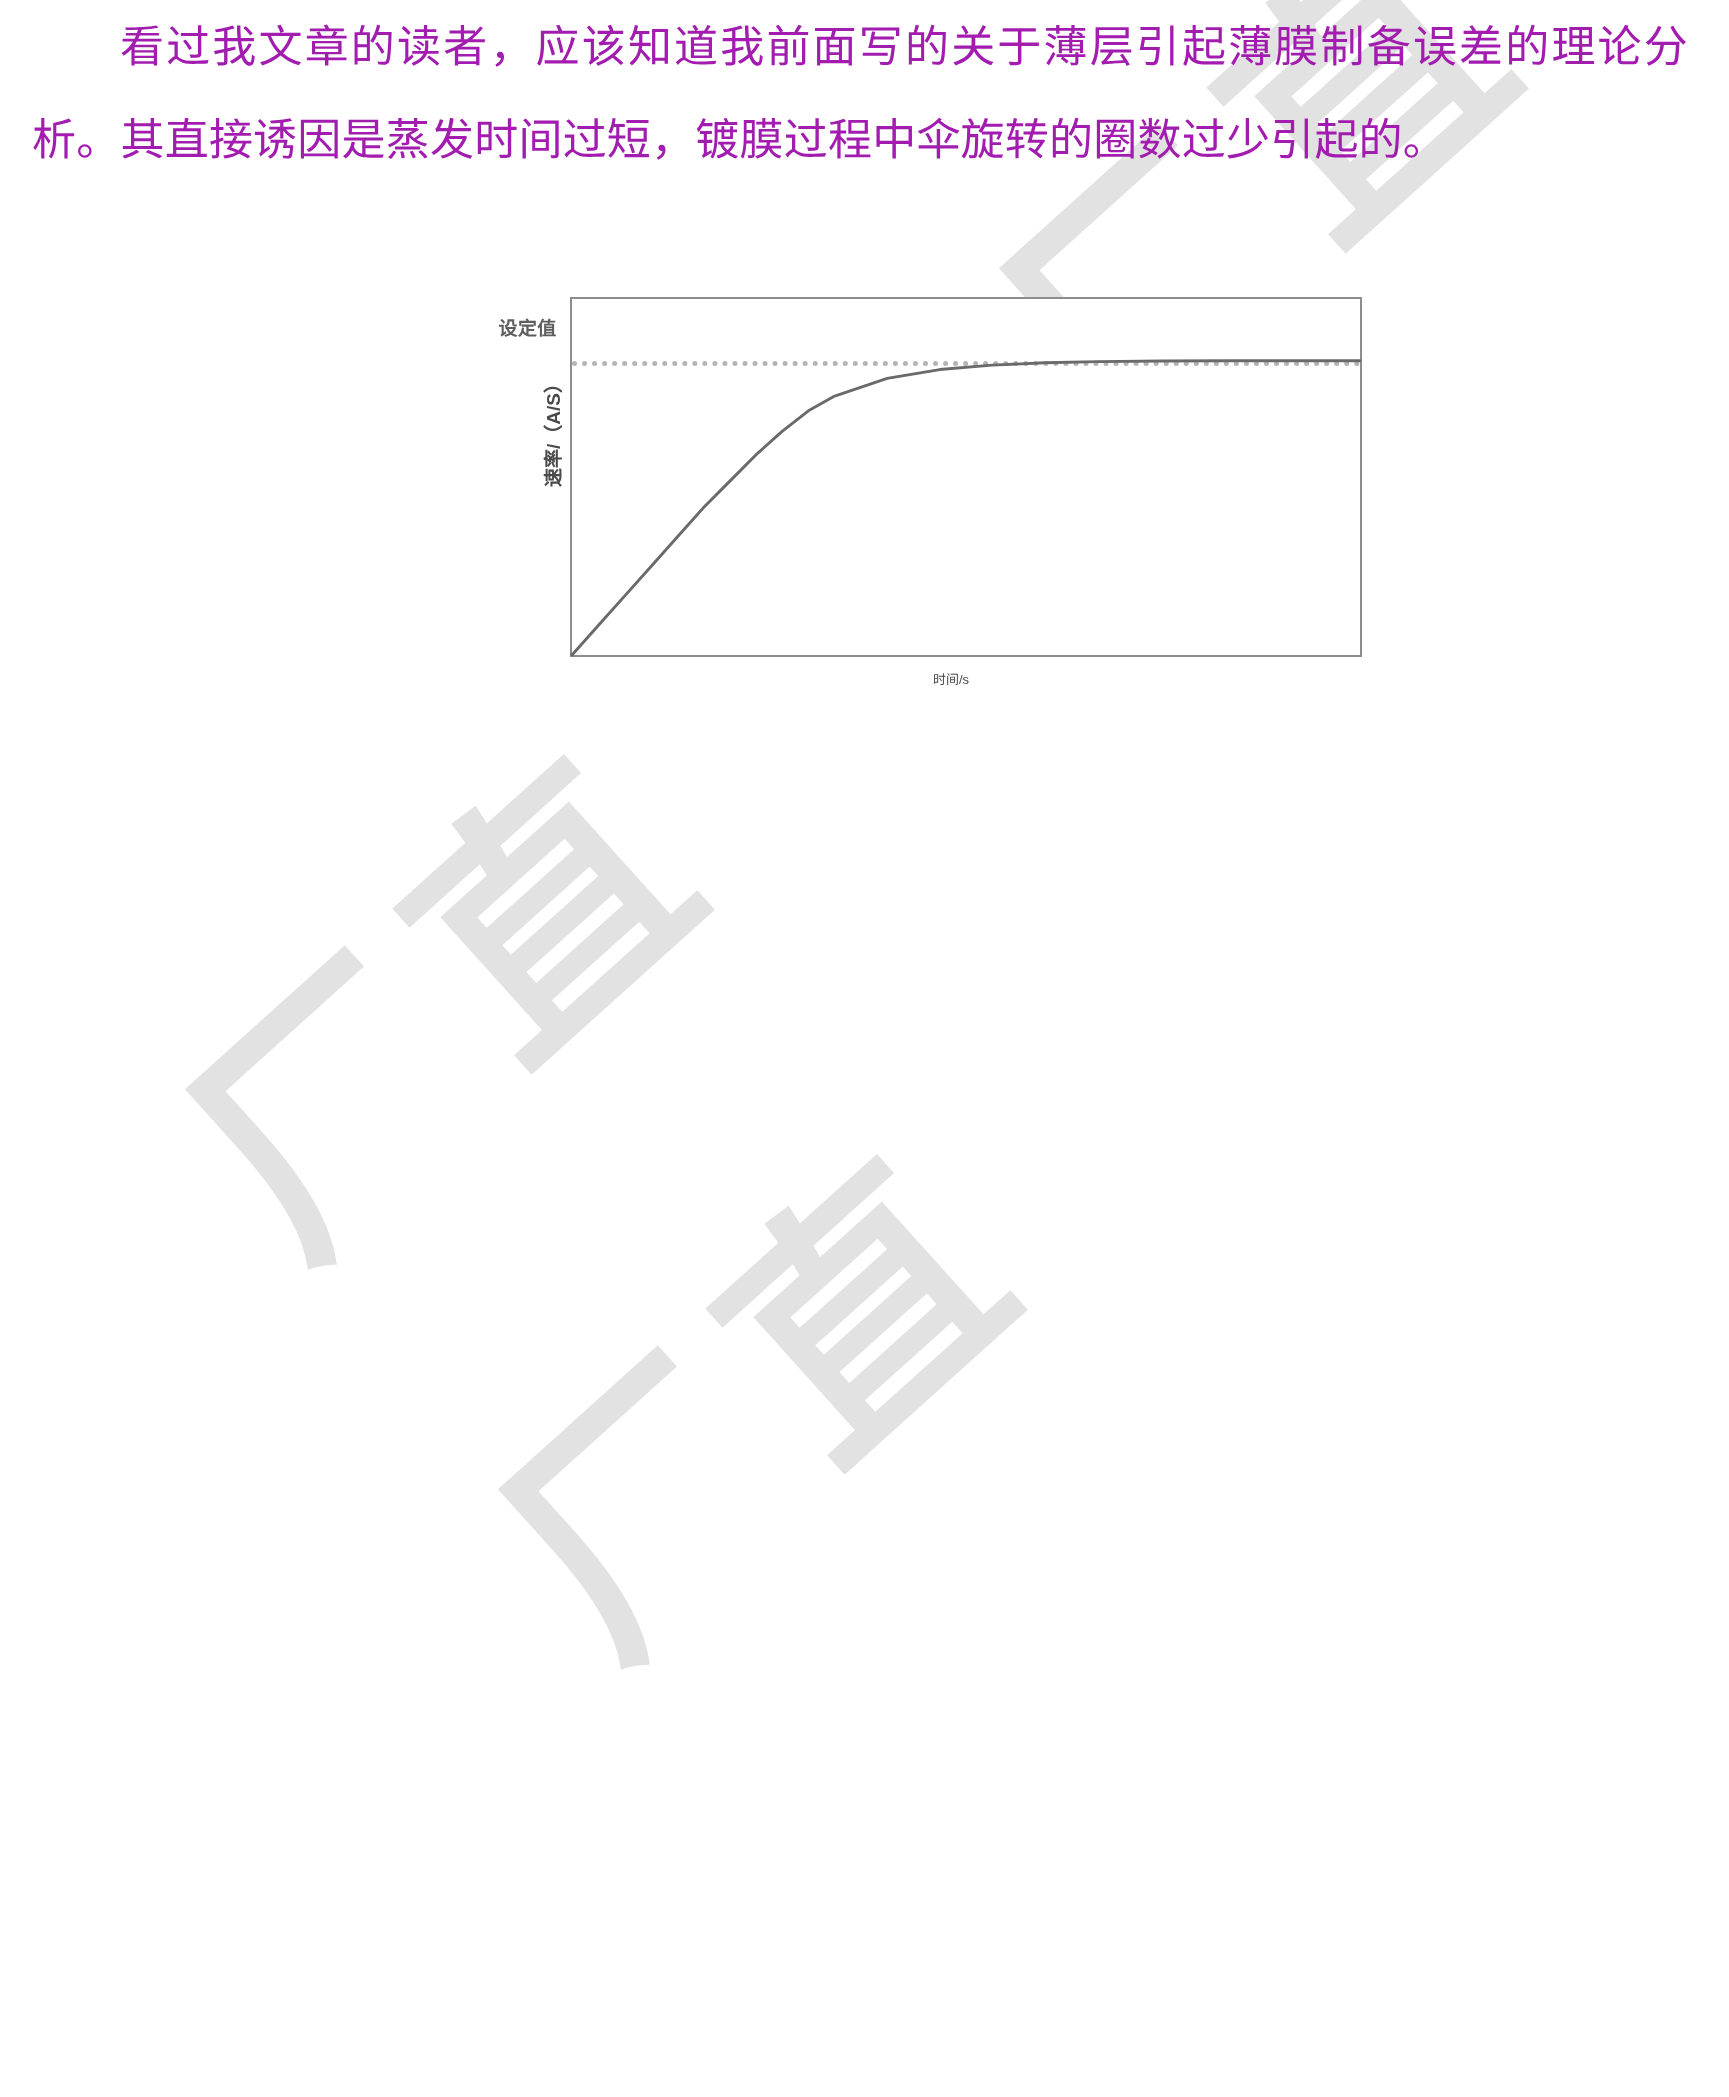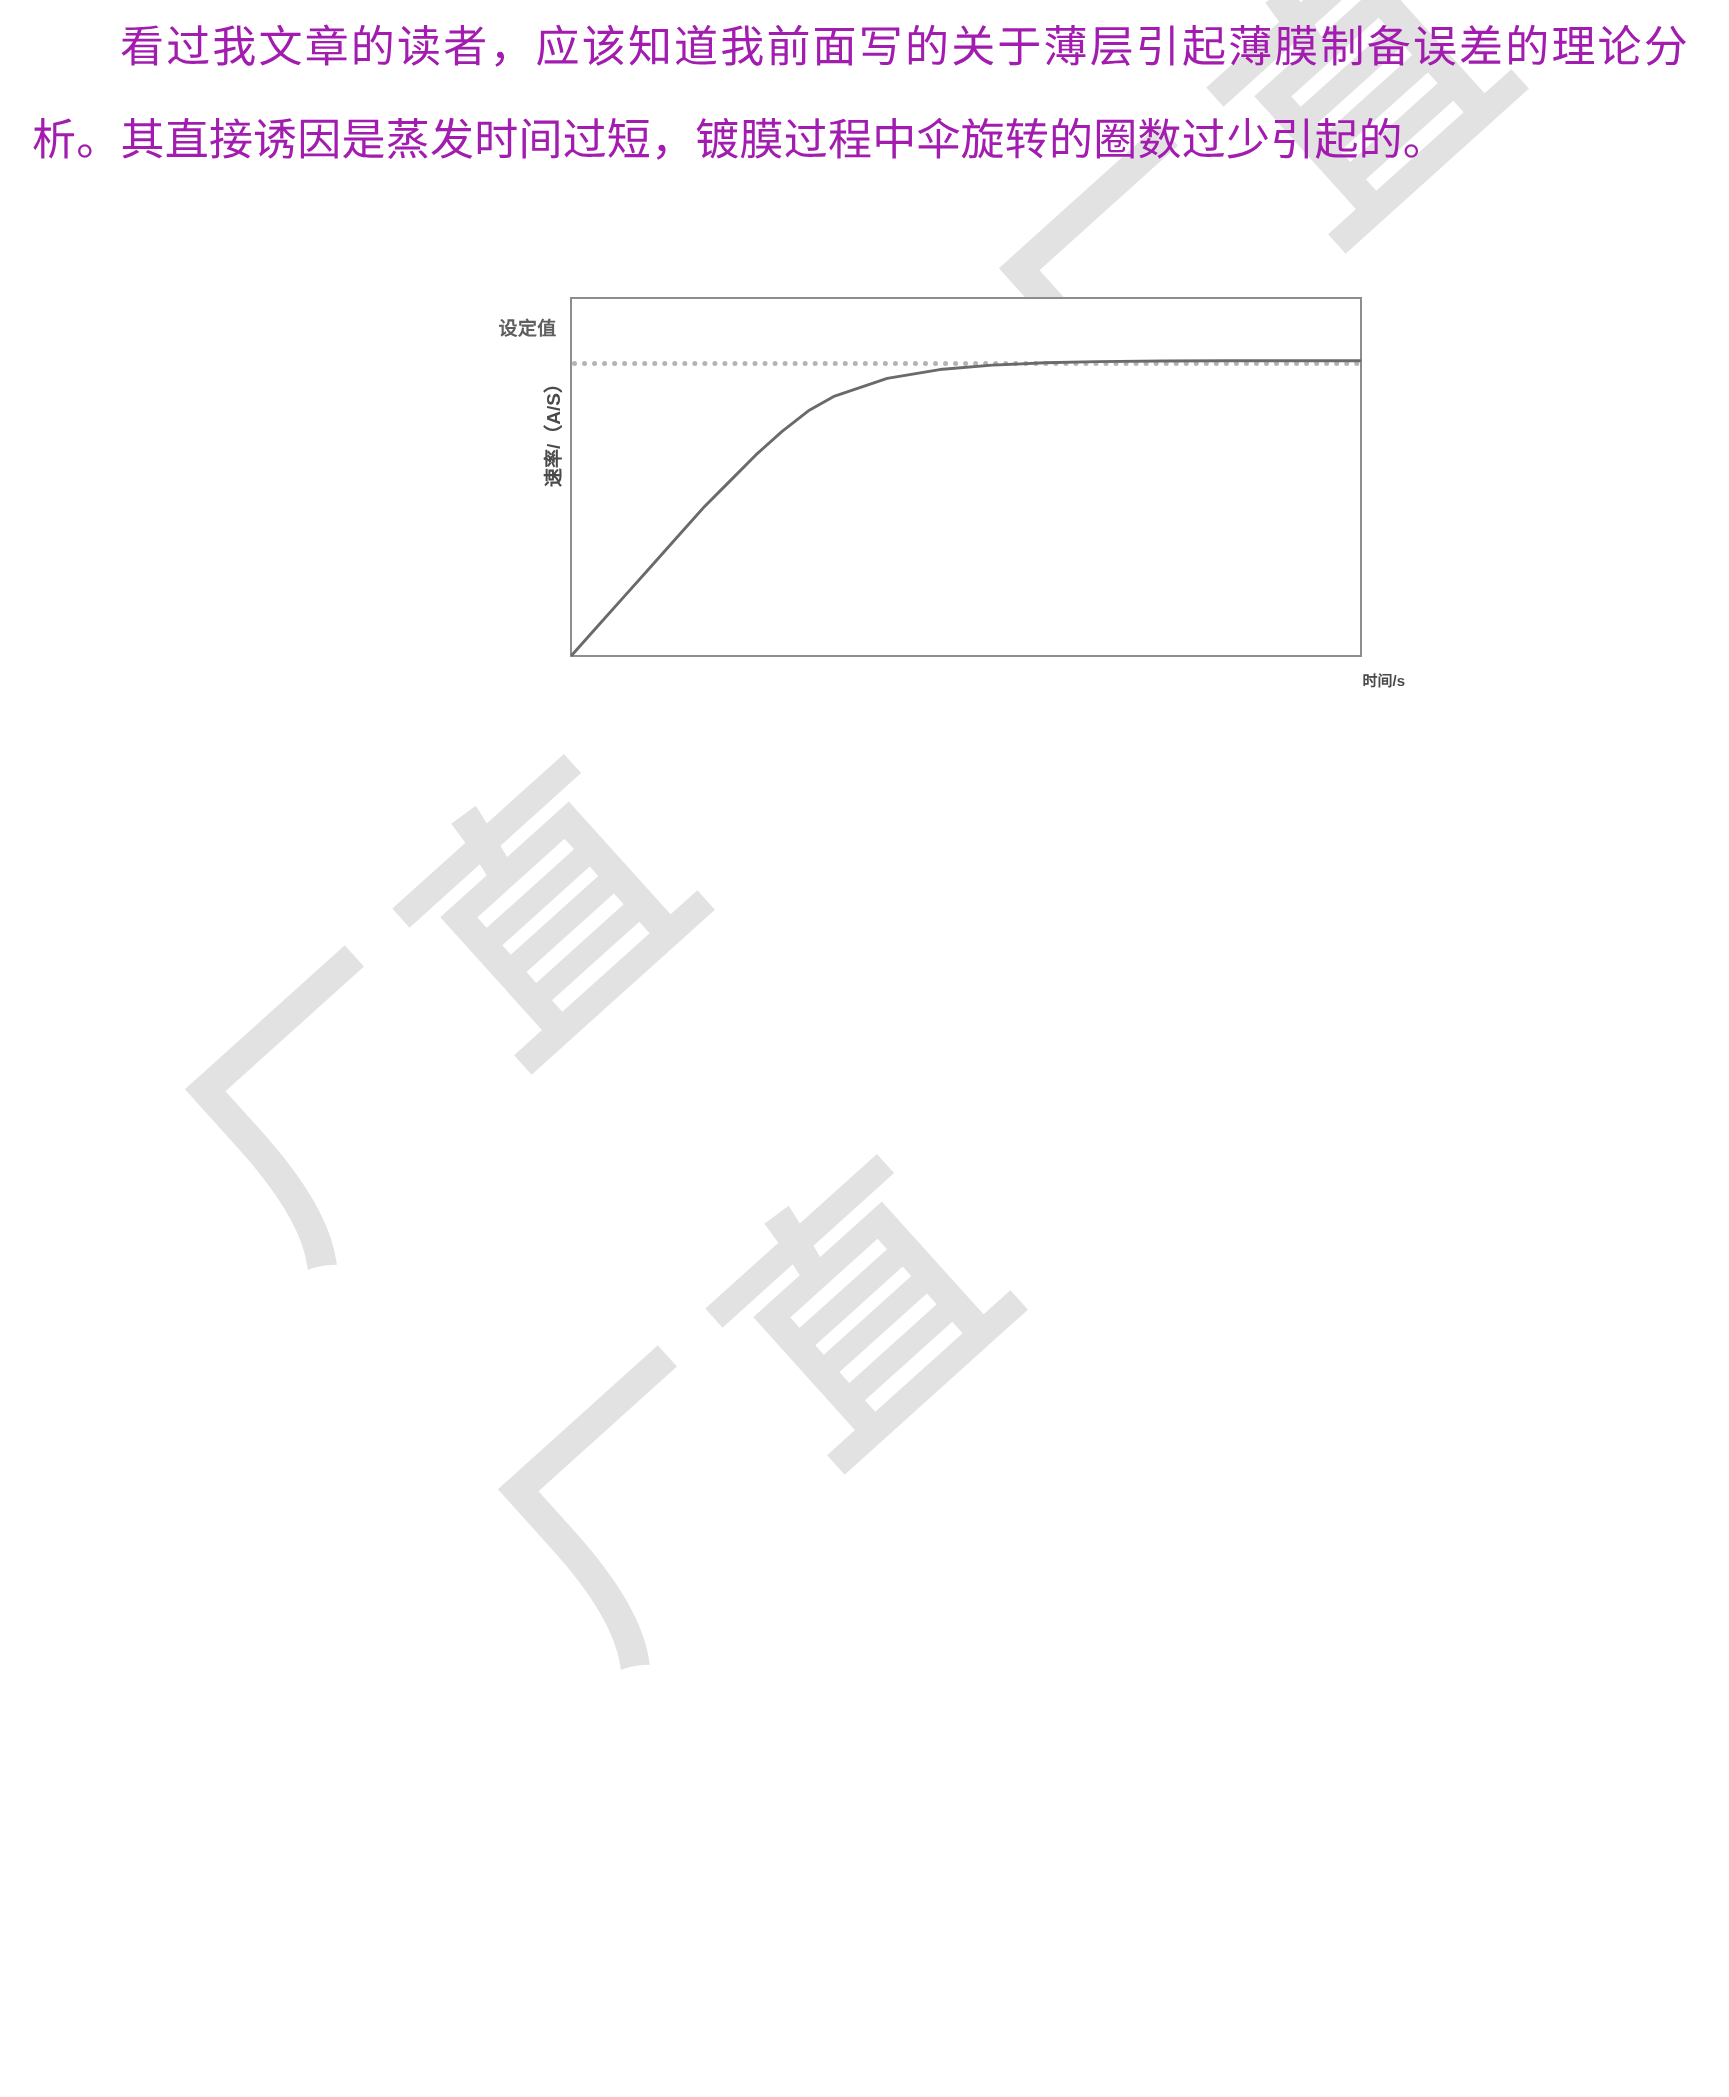--- a/index.html
+++ b/index.html
@@ -136,24 +136,24 @@
     white-space: nowrap;
     transform: rotate(-90deg);
     transform-origin: center center;
   }
 
   .xlabel {
     position: absolute;
     left: 0;
     top: 405px;
     width: 908px;
-    text-align: right;
-    font-size: 15px;
+    text-align: center;
+    font-size: 13px;
     color: #4a4a4a;
-    font-weight: 700;
+    font-weight: 400;
     white-space: nowrap;
   }
 
   .curve-svg {
     position: absolute;
     left: 0;
     top: 0;
     width: 100%;
     height: 100%;
     overflow: visible;

